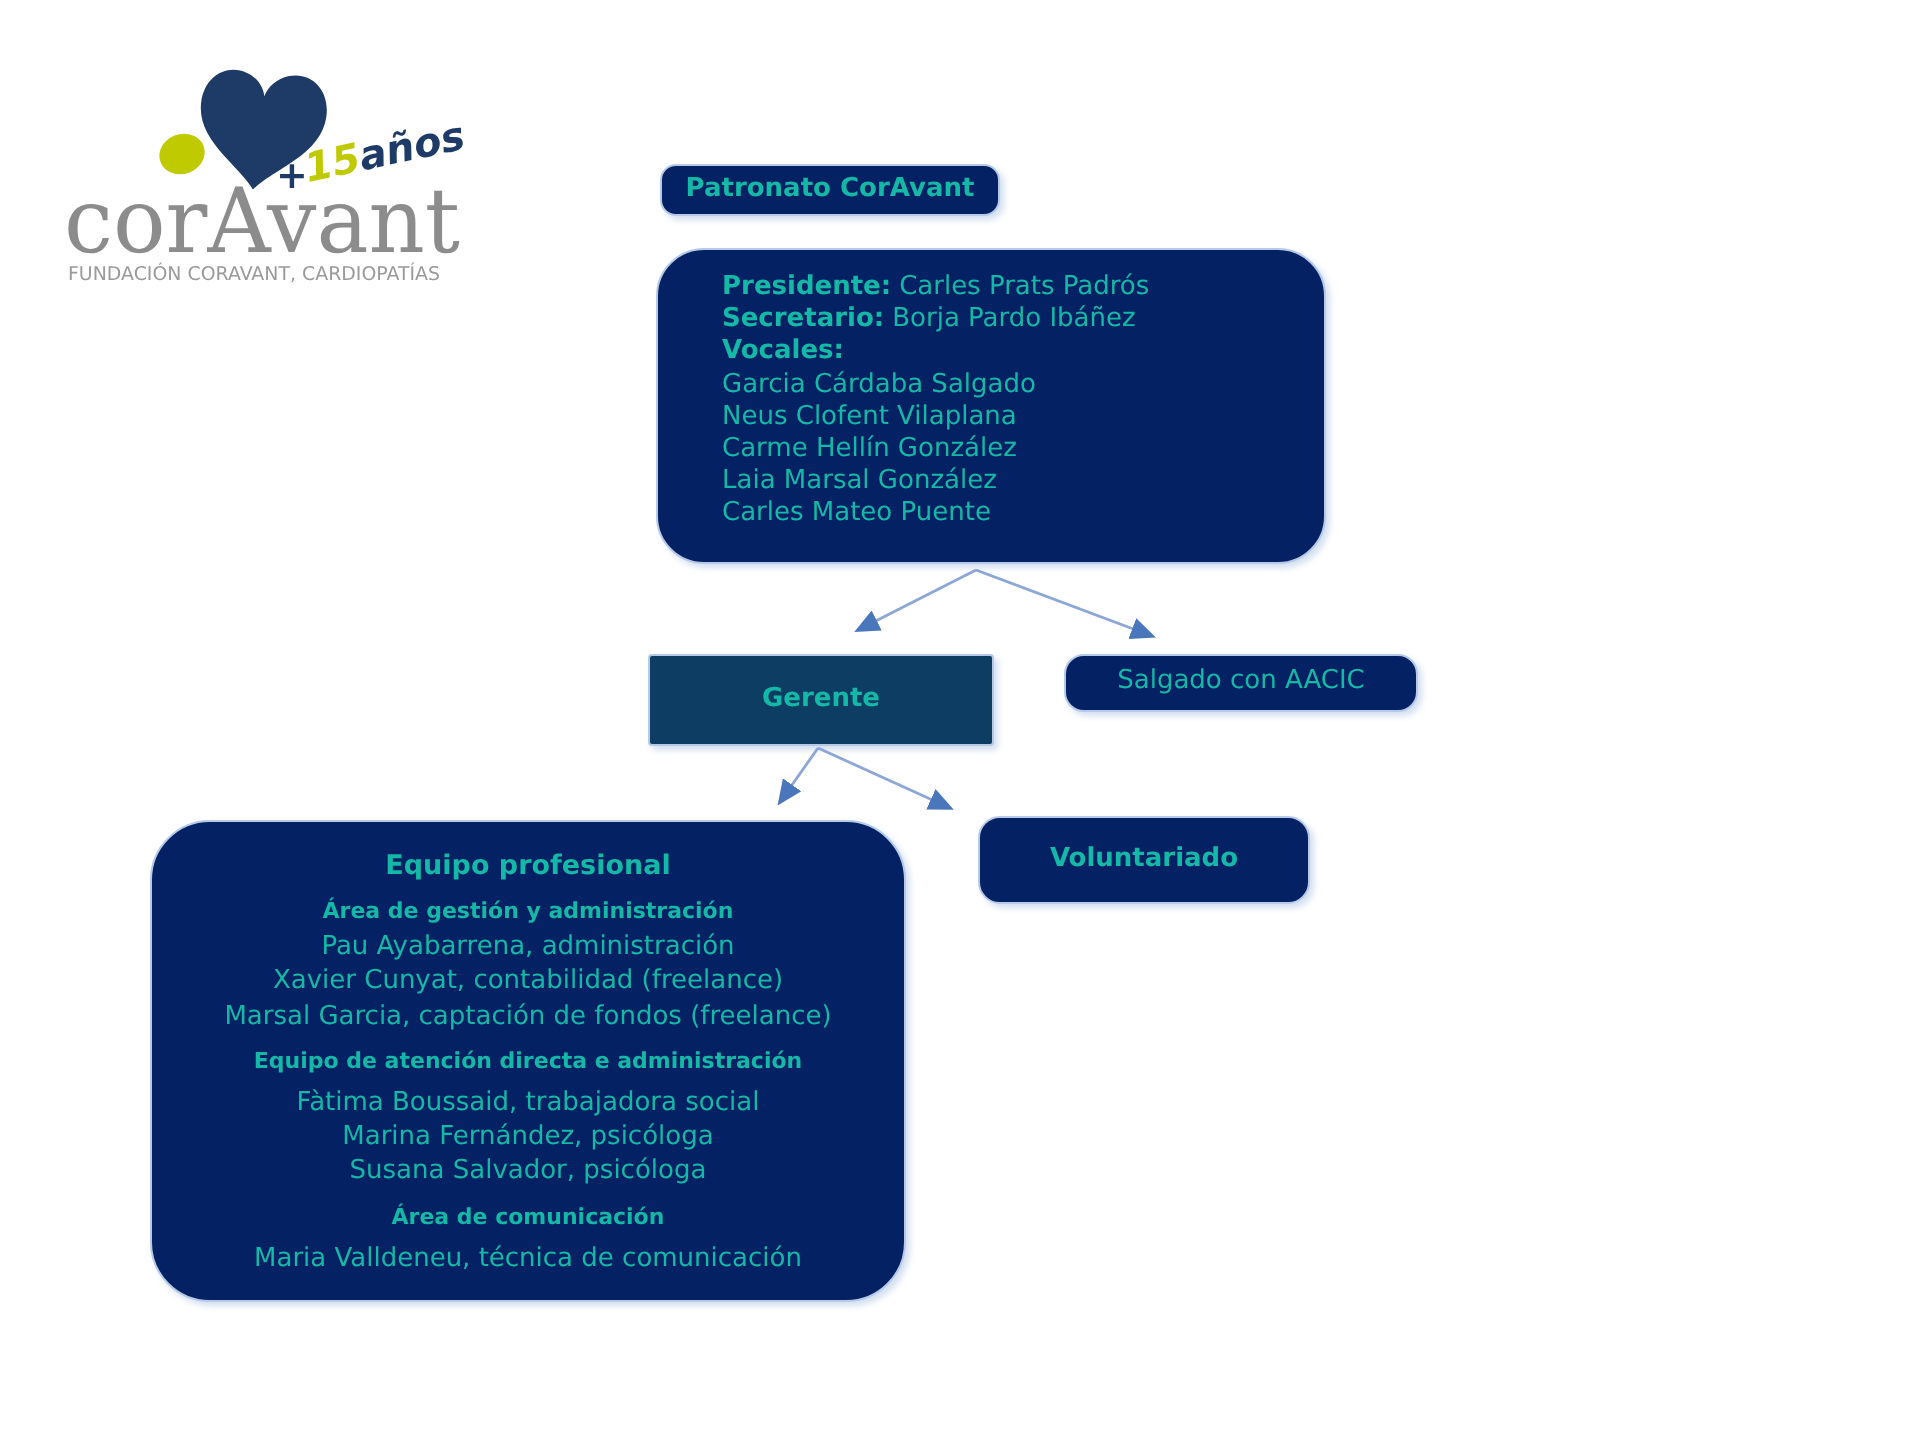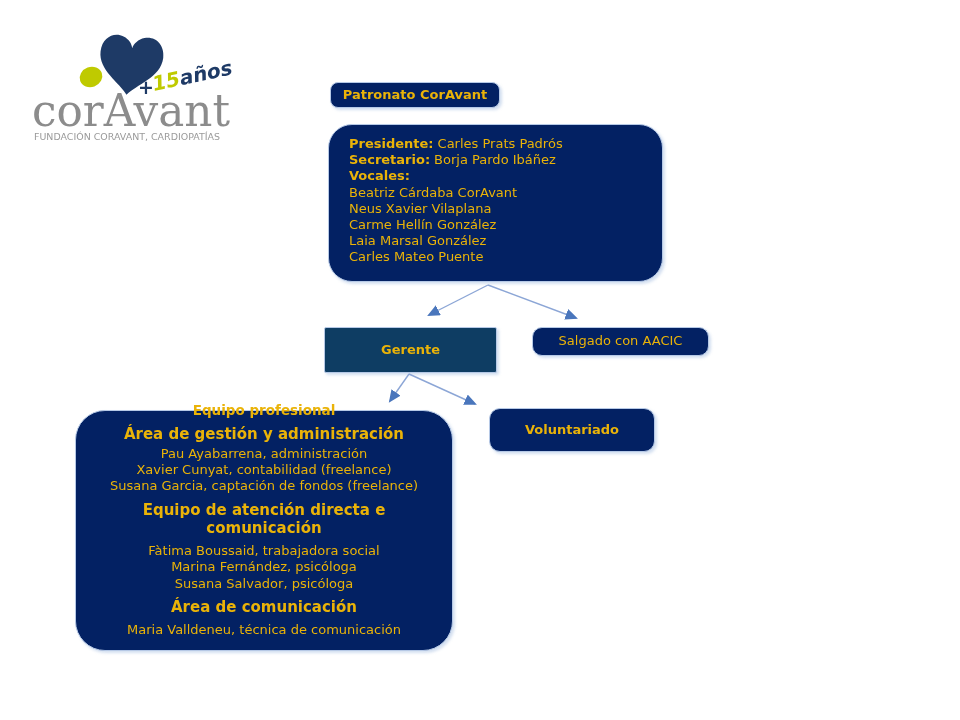--- a/index.html
+++ b/index.html
@@ -3,41 +3,41 @@
 <meta charset="utf-8">
 <style>
   html, body { margin: 0; padding: 0; background: #ffffff; }
   .slide {
     position: relative; width: 960px; height: 720px; background: #ffffff;
     overflow: hidden; font-family: "DejaVu Sans", "Liberation Sans", sans-serif;
   }
   
   .node {
     position: absolute; box-sizing: border-box;
-    background: #032163; color: #eab308;
+    background: #032163; color: #14b8a6;
     border: 1px solid #b6c9e6;
     box-shadow: 2px 2px 3px rgba(140,170,215,.38);
     display: flex; flex-direction: column; justify-content: center;
     text-align: center; line-height: 1.25;
   }
   .node.left-align { text-align: left; justify-content: flex-start; }
   .bold { font-weight: bold; }
 
   #patronato-box { left: 330px; top: 82px; width: 170px; height: 26px; border-radius: 8px; font-size: 13px; font-weight: bold; }
-  #board-box { left: 328px; top: 124px; width: 335px; height: 158px; border-radius: 24px; padding: 11px 14px 0 20px; font-size: 13px; }
+  #board-box { left: 328px; top: 124px; width: 335px; height: 158px; border-radius: 24px; padding: 11px 14px 0 32px; font-size: 13px; }
   .board-line { height: 16.2px; white-space: nowrap; }
   .board-line b { margin-right: 4px; }
 
   #gerente-box { left: 324px; top: 327px; width: 173px; height: 46px; border-radius: 2px; background: #0e3d63; font-size: 13px; }
   #convenio-box { left: 532px; top: 327px; width: 177px; height: 29px; border-radius: 10px; font-size: 13px; }
   #voluntariado-box { left: 489px; top: 408px; width: 166px; height: 44px; border-radius: 11px; font-size: 13px; font-weight: bold; }
 
-  #equipo-box { left: 75px; top: 410px; width: 378px; height: 241px; border-radius: 30px; padding: 14px 10px 12px 10px; font-size: 13px; justify-content: flex-end; }
+  #equipo-box { left: 75px; top: 410px; width: 378px; height: 241px; border-radius: 30px; padding: 14px 10px 12px 10px; font-size: 13px; justify-content: space-between; }
   .equipo-title { font-size: 13.5px; font-weight: bold; margin-bottom: 3px; }
-  .equipo-heading { font-size: 15px; font-weight: bold; margin: 3px 0 2px 0; }
+  .equipo-heading { font-size: 11px; font-weight: bold; margin: 3px 0 2px 0; }
   .equipo-heading.spaced { margin: 6px 0 5px 0; }
   .member { line-height: 16.3px; white-space: nowrap; }
 
   #connectors { position: absolute; left: 0; top: 0; width: 960px; height: 720px; pointer-events: none; z-index: 5; }
   #logo { position: absolute; left: 28px; top: 24px; width: 210px; height: 122px; }
 </style>
 </head>
 <body>
 
 <div class="slide">
@@ -64,22 +64,22 @@
   </svg>
 
   <div class="node" id="patronato-box">
     <span>Patronato CorAvant</span>
   </div>
 
   <div class="node left-align" id="board-box">
     <div class="board-line"><b>Presidente:</b><span>Carles Prats Padrós</span></div>
     <div class="board-line"><b>Secretario:</b><span>Borja Pardo Ibáñez</span></div>
     <div class="board-line"><b>Vocales:</b></div>
-    <div class="board-line">Beatriz Cárdaba CorAvant</div>
-    <div class="board-line">Neus Xavier Vilaplana</div>
+    <div class="board-line">Garcia Cárdaba Salgado</div>
+    <div class="board-line">Neus Clofent Vilaplana</div>
     <div class="board-line">Carme Hellín González</div>
     <div class="board-line">Laia Marsal González</div>
     <div class="board-line">Carles Mateo Puente</div>
   </div>
 
   <div class="node" id="gerente-box">
     <div class="bold">Gerente</div>
   </div>
 
   <div class="node" id="convenio-box">
@@ -89,23 +89,23 @@
   <div class="node" id="voluntariado-box">
     <span>Voluntariado</span>
   </div>
 
   <div class="node" id="equipo-box">
     <div class="equipo-title">Equipo profesional</div>
 
     <div class="equipo-heading">Área de gestión y administración</div>
     <div class="member">Pau Ayabarrena, administración</div>
     <div class="member">Xavier Cunyat, contabilidad (freelance)</div>
-    <div class="member">Susana Garcia, captación de fondos (freelance)</div>
+    <div class="member">Marsal Garcia, captación de fondos (freelance)</div>
 
-    <div class="equipo-heading spaced">Equipo de atención directa e comunicación</div>
+    <div class="equipo-heading spaced">Equipo de atención directa e administración</div>
     <div class="member">Fàtima Boussaid, trabajadora social</div>
     <div class="member">Marina Fernández, psicóloga</div>
     <div class="member">Susana Salvador, psicóloga</div>
 
     <div class="equipo-heading spaced">Área de comunicación</div>
     <div class="member">Maria Valldeneu, técnica de comunicación</div>
   </div>
 
 </div>
 

